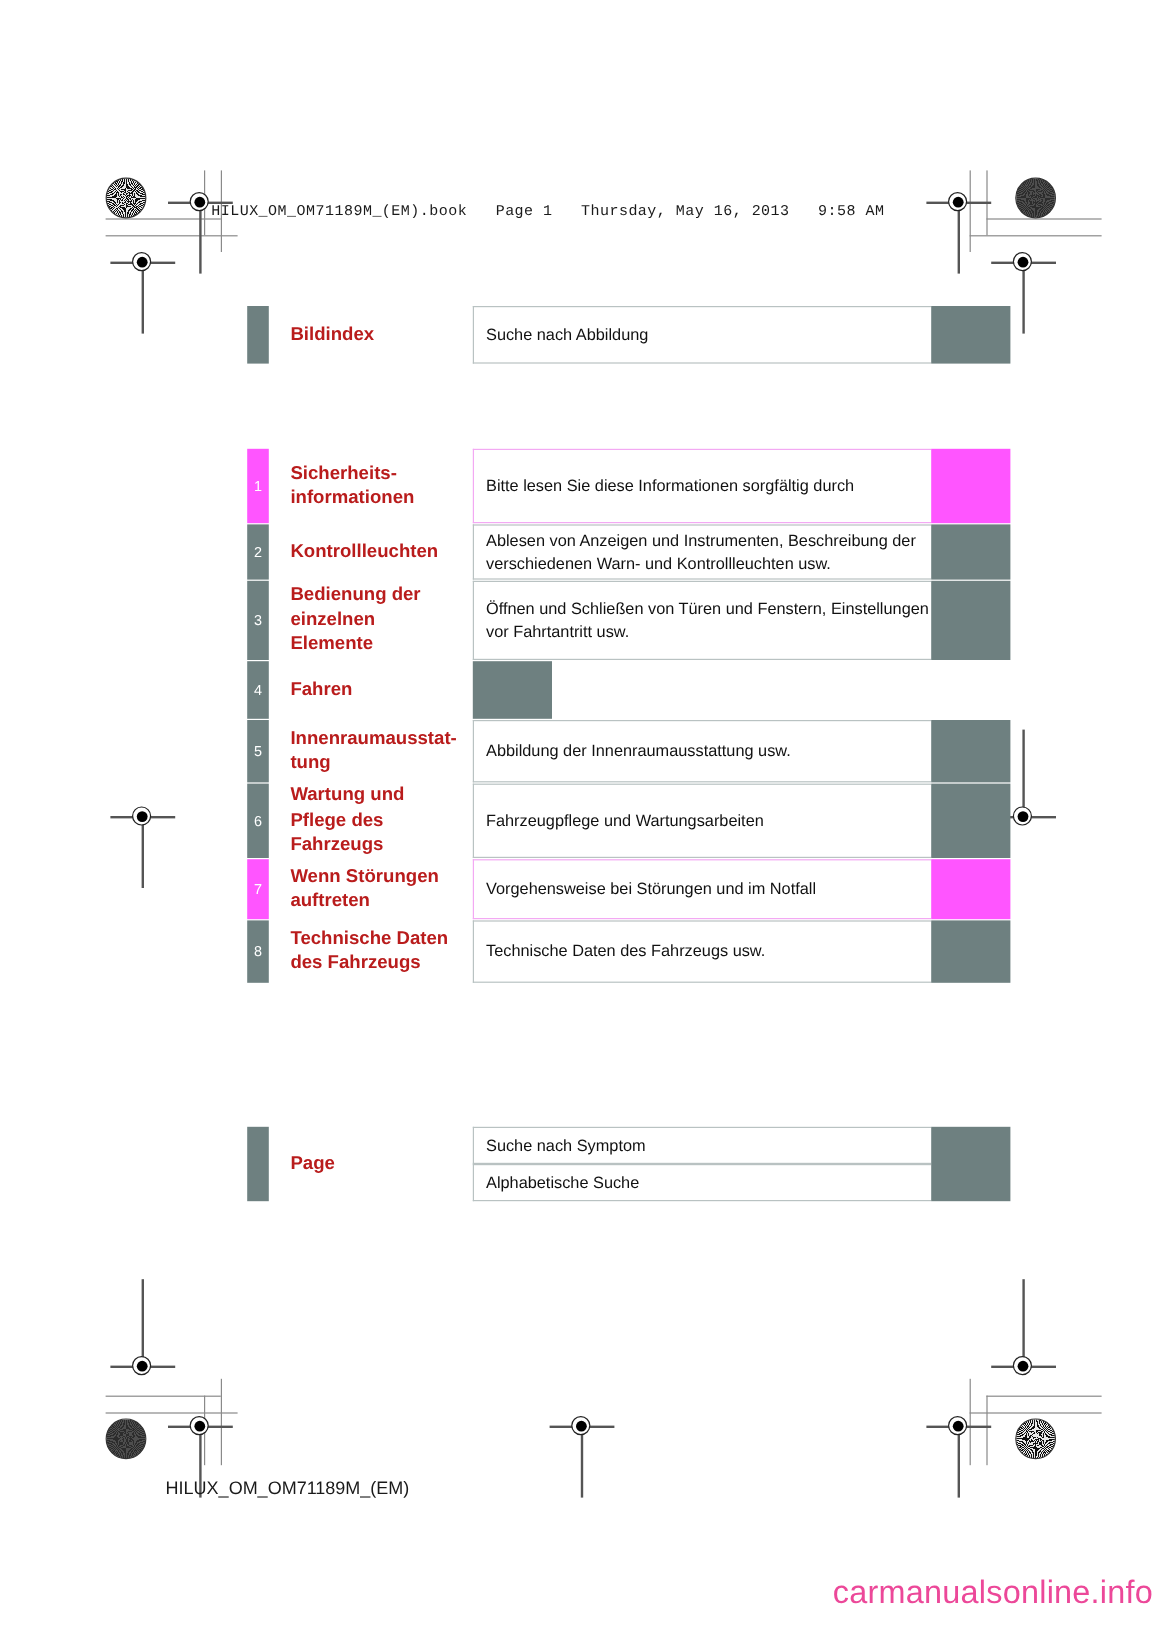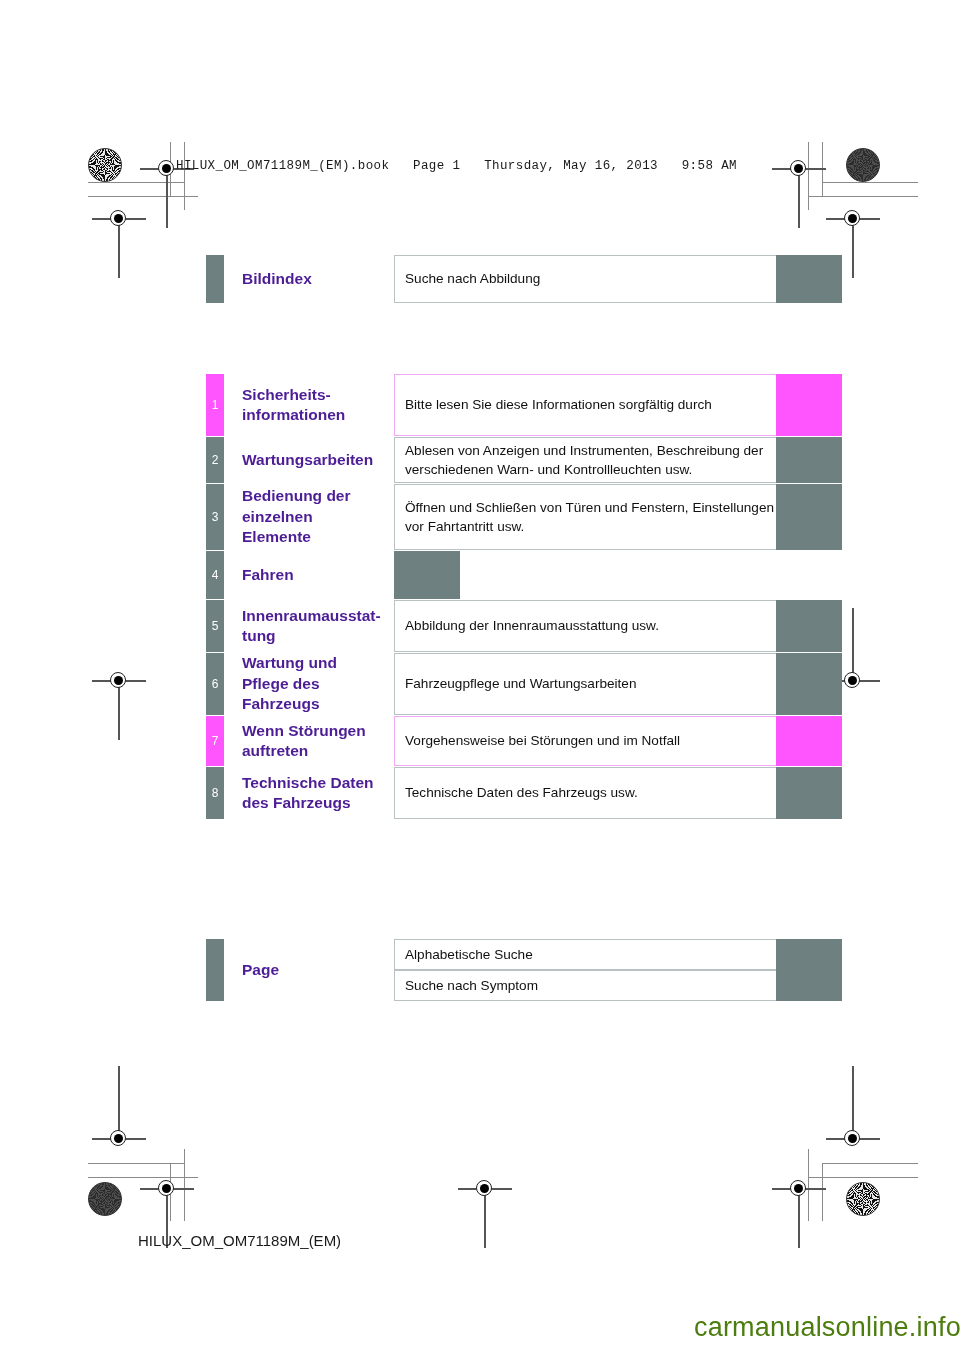--- a/index.html
+++ b/index.html
@@ -90,21 +90,21 @@
     position: absolute;
     font-family: "Liberation Sans", sans-serif;
     font-size: 15px;
     color: #1a1a1a;
     white-space: pre;
   }
   .watermark {
     position: absolute;
     font-family: "Liberation Sans", sans-serif;
     font-size: 27px;
-    color: #4d7c0f;
+    color: #ec4899;
     letter-spacing: 0.2px;
     white-space: pre;
   }
 
   
   #content {
     position: absolute;
     left: 0;
     top: 0;
     width: 960px;
@@ -129,21 +129,21 @@
   .title {
     flex: 0 0 170px;
     width: 170px;
     padding-left: 18px;
     box-sizing: border-box;
     display: flex;
     align-items: center;
     font-size: 15.5px;
     font-weight: bold;
     line-height: 1.32;
-    color: #4c1d95;
+    color: #b91c1c;
   }
   .desc {
     flex: 1 1 auto;
     border: 1px solid #b9c2c2;
     border-right: none;
     box-sizing: border-box;
     display: flex;
     align-items: center;
     padding: 0 0 0 10px;
     font-size: 13.6px;
@@ -247,42 +247,42 @@
       <div class="ring"></div>
       <div class="dot"></div>
   </div>
   <div class="reg-target long-down" style="left:472px; top:1176px;">
     <div class="hbar"></div>
       <div class="vbar"></div>
       <div class="ring"></div>
       <div class="dot"></div>
   </div>
 
-  <div class="mono-head" style="left:176px; top:159px;">HILUX_OM_OM71189M_(EM).book   Page 1   Thursday, May 16, 2013   9:58 AM</div>
+  <div class="mono-head" style="left:176px; top:169px;">HILUX_OM_OM71189M_(EM).book   Page 1   Thursday, May 16, 2013   9:58 AM</div>
 
   <div id="content">
       <div class="row" style="left: 206px; top: 255px; width: 636px; height: 48px;">
         <div class="numtab plain" style="background: rgb(110, 128, 128);"></div>
         <div class="title">Bildindex</div>
         <div style="flex: 1 1 auto; display: flex; flex-direction: column; justify-content: center;">
           <div class="desc" style="flex: 1 1 0px;">Suche nach Abbildung</div>
         </div>
         <div class="endtab" style="background: rgb(110, 128, 128);"></div>
       </div>
       <div class="row" style="left: 206px; top: 374px; width: 636px; height: 62px;">
         <div class="numtab" style="background: rgb(255, 85, 255);">1</div>
         <div class="title">Sicherheits-<br>informationen</div>
         <div style="flex: 1 1 auto; display: flex; flex-direction: column; justify-content: flex-start;">
           <div class="desc pink-edge" style="flex: 1 1 0px;">Bitte lesen Sie diese Informationen sorgfältig durch</div>
         </div>
         <div class="endtab" style="background: rgb(255, 85, 255);"></div>
       </div>
       <div class="row" style="left: 206px; top: 437px; width: 636px; height: 46px;">
         <div class="numtab" style="background: rgb(110, 128, 128);">2</div>
-        <div class="title">Wartungsarbeiten</div>
+        <div class="title">Kontrollleuchten</div>
         <div style="flex: 1 1 auto; display: flex; flex-direction: column; justify-content: center;">
           <div class="desc" style="flex: 1 1 0px;">Ablesen von Anzeigen und Instrumenten, Beschreibung der verschiedenen Warn- und Kontrollleuchten usw.</div>
         </div>
         <div class="endtab" style="background: rgb(110, 128, 128);"></div>
       </div>
       <div class="row" style="left: 206px; top: 484px; width: 636px; height: 66px;">
         <div class="numtab" style="background: rgb(110, 128, 128);">3</div>
         <div class="title">Bedienung der<br>einzelnen<br>Elemente</div>
         <div style="flex: 1 1 auto; display: flex; flex-direction: column; justify-content: center;">
           <div class="desc" style="flex: 1 1 0px;">Öffnen und Schließen von Türen und Fenstern, Einstellungen vor Fahrtantritt usw.</div>
@@ -323,22 +323,22 @@
         <div class="title">Technische Daten<br>des Fahrzeugs</div>
         <div style="flex: 1 1 auto; display: flex; flex-direction: column; justify-content: flex-start;">
           <div class="desc" style="flex: 1 1 0px;">Technische Daten des Fahrzeugs usw.</div>
         </div>
         <div class="endtab" style="background: rgb(110, 128, 128);"></div>
       </div>
       <div class="row" style="left: 206px; top: 939px; width: 636px; height: 62px;">
         <div class="numtab plain" style="background: rgb(110, 128, 128);"></div>
         <div class="title">Page</div>
         <div style="flex: 1 1 auto; display: flex; flex-direction: column; justify-content: center;">
+          <div class="desc" style="flex: 1 1 0px;">Suche nach Symptom</div>
           <div class="desc" style="flex: 1 1 0px;">Alphabetische Suche</div>
-          <div class="desc" style="flex: 1 1 0px;">Suche nach Symptom</div>
         </div>
         <div class="endtab" style="background: rgb(110, 128, 128);"></div>
       </div>
     </div>
 
   <div class="footer-code" style="left:138px; top:1232px;">HILUX_OM_OM71189M_(EM)</div>
 
   <div class="watermark" style="left:694px; top:1312px;">carmanualsonline.info</div>
 
 </div>

